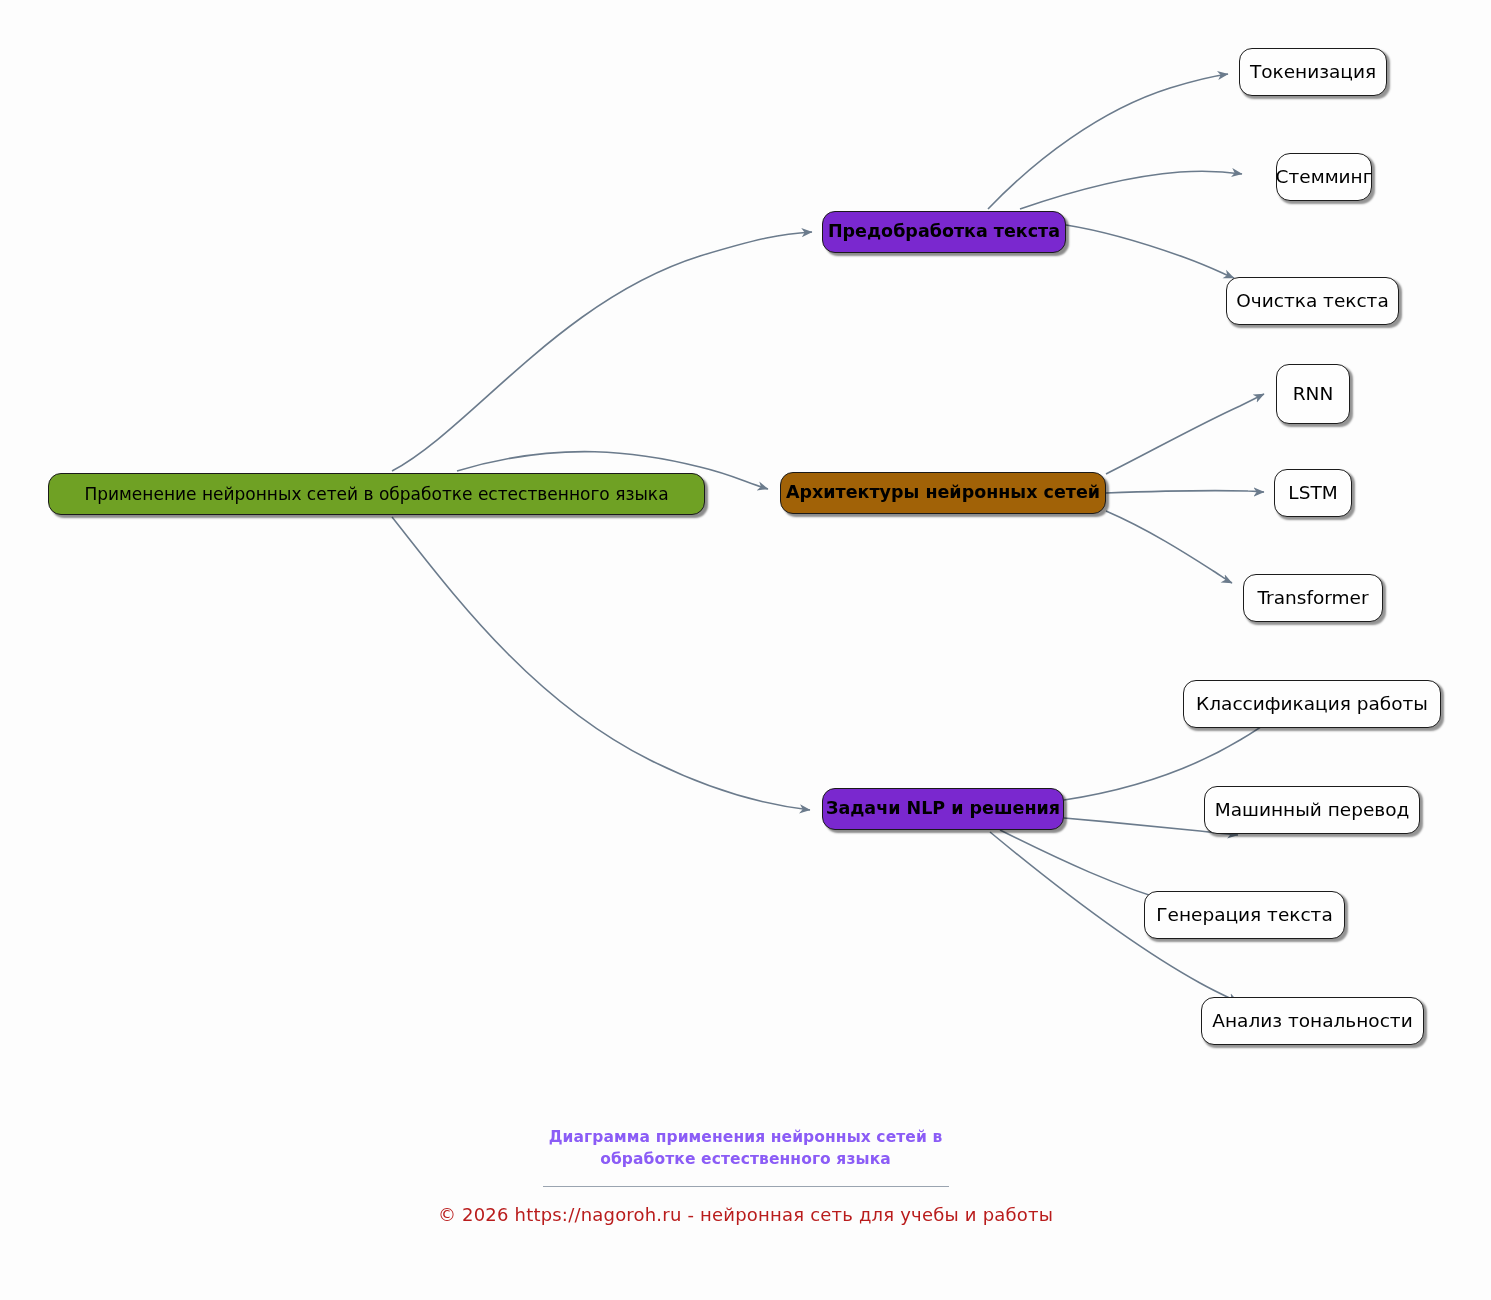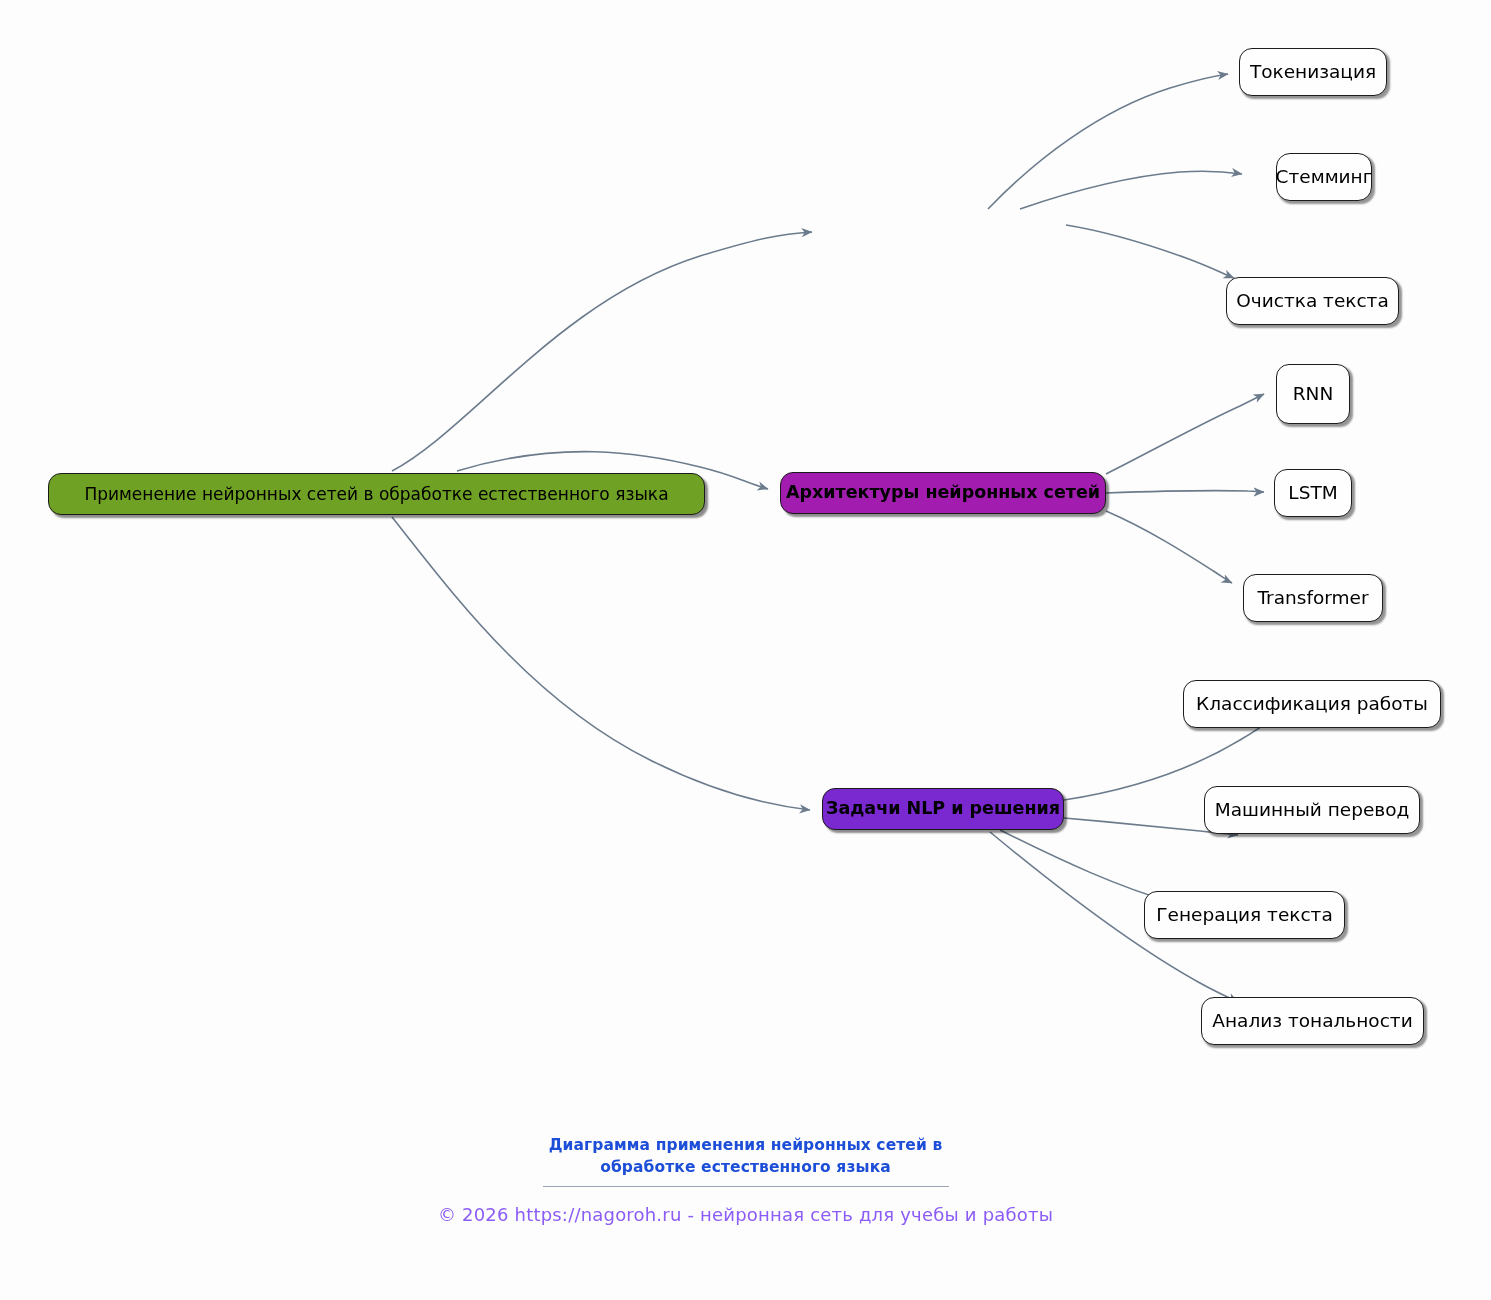--- a/index.html
+++ b/index.html
@@ -118,35 +118,36 @@
 
       <path d="M 1064,800 C 1130,790 1190,770 1240,740 C 1262,727 1274,718 1283,710" stroke="#6b7b8c" stroke-width="1.6"></path>
       <path d="M 1064,818 C 1110,822 1160,827 1200,831 C 1216,833 1228,834 1238,835" stroke="#6b7b8c" stroke-width="1.6"></path>
       <path d="M 1000,830 C 1060,860 1120,888 1175,903 C 1188,906 1196,908 1202,909" stroke="#6b7b8c" stroke-width="1.6"></path>
       <path d="M 990,832 C 1060,890 1140,950 1200,983 C 1218,993 1230,998 1238,1002" stroke="#6b7b8c" stroke-width="1.6"></path>
     </g>
   </svg>
 
   <div class="node node-root" style="left: 48px; top: 473px; width: 657px; height: 42px; background: rgb(111, 161, 36); color: rgb(0, 0, 0);">Применение нейронных сетей в обработке естественного языка</div>
 
+  <div class="node node-topic" style="left: 822px; top: 211px; width: 244px; height: 42px; background: rgb(122, 40, 207); color: rgb(0, 0, 0);">Предобработка текста</div>
   <div class="node node-leaf" style="left: 1239px; top: 48px; width: 148px; height: 48px;">Токенизация</div>
   <div class="node node-leaf" style="left: 1276px; top: 153px; width: 96px; height: 48px; border-radius: 14px;">Стемминг</div>
   <div class="node node-leaf" style="left: 1226px; top: 258px; width: 173px; height: 48px; margin-top: 19px;">Очистка текста</div>
 
-  <div class="node node-topic" style="left: 780px; top: 472px; width: 326px; height: 42px; background: #a21caf; color: rgb(0, 0, 0);">Архитектуры нейронных сетей</div>
+  <div class="node node-topic" style="left: 780px; top: 472px; width: 326px; height: 42px; background: #a16207; color: rgb(0, 0, 0);">Архитектуры нейронных сетей</div>
   <div class="node node-leaf" style="left: 1276px; top: 364px; width: 74px; height: 60px;">RNN</div>
   <div class="node node-leaf" style="left: 1274px; top: 469px; width: 78px; height: 48px;">LSTM</div>
   <div class="node node-leaf" style="left: 1243px; top: 574px; width: 140px; height: 48px;">Transformer</div>
 
   <div class="node node-topic" style="left: 822px; top: 788px; width: 242px; height: 42px; background: rgb(122, 40, 207); color: rgb(0, 0, 0);">Задачи NLP и решения</div>
   <div class="node node-leaf" style="left: 1183px; top: 680px; width: 258px; height: 48px;">Классификация работы</div>
   <div class="node node-leaf" style="left: 1204px; top: 786px; width: 216px; height: 48px;">Машинный перевод</div>
   <div class="node node-leaf" style="left: 1144px; top: 891px; width: 201px; height: 48px;">Генерация текста</div>
   <div class="node node-leaf" style="left: 1201px; top: 997px; width: 223px; height: 48px;">Анализ тональности</div>
 
-  <div class="footer" id="footer-title" style="color: #1d4ed8; margin-top: 8px;">
+  <div class="footer" id="footer-title" style="color: #8b5cf6;">
     <div>Диаграмма применения нейронных сетей в</div>
     <div>обработке естественного языка</div>
   </div>
   <div id="footer-rule"></div>
-  <div class="footer" id="footer-credit" style="color: #8b5cf6;">© 2026 https://nagoroh.ru - нейронная сеть для учебы и работы</div>
+  <div class="footer" id="footer-credit" style="color: #b91c1c;">© 2026 https://nagoroh.ru - нейронная сеть для учебы и работы</div>
 
 </div>
 
 </body></html>

